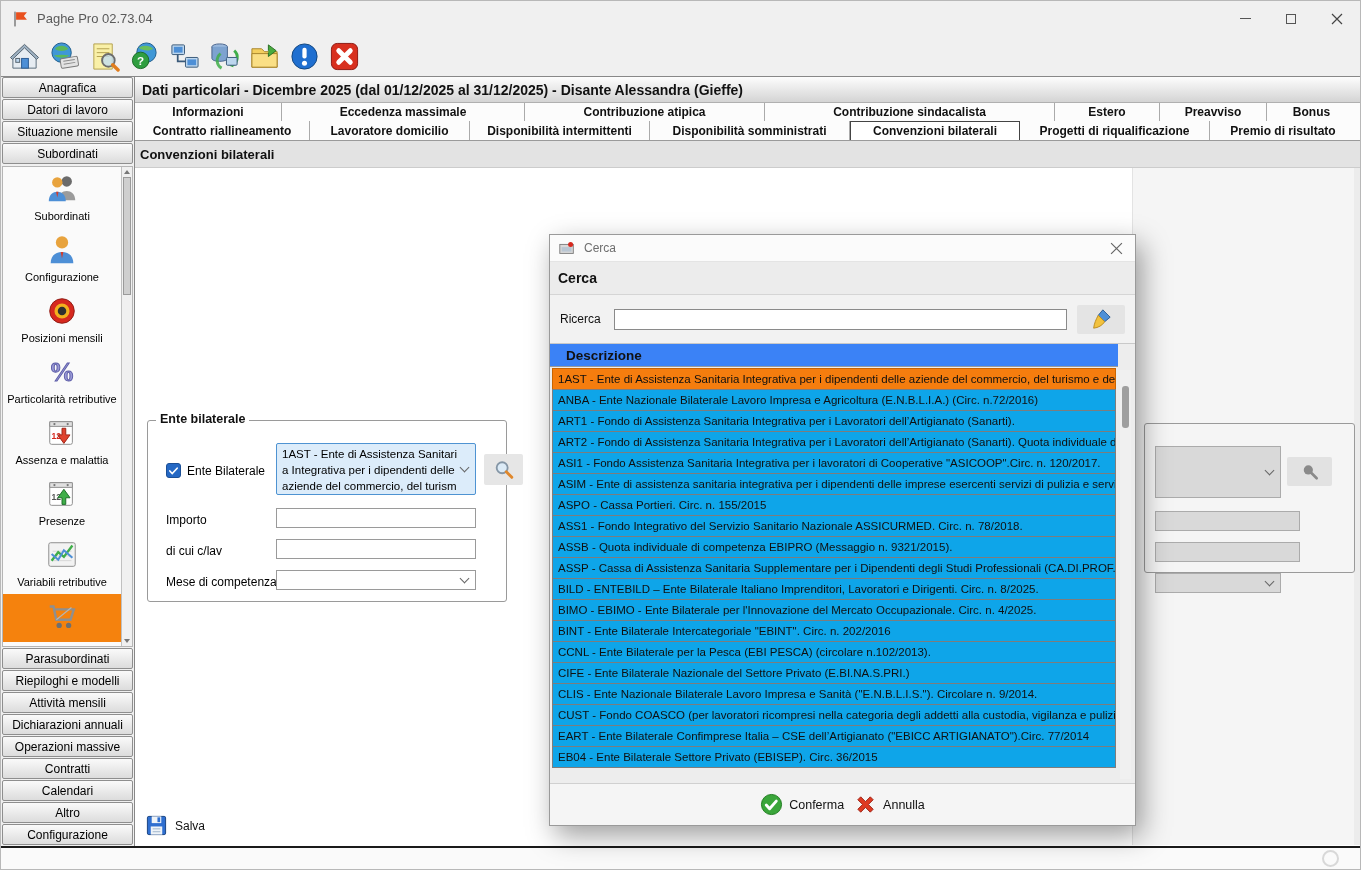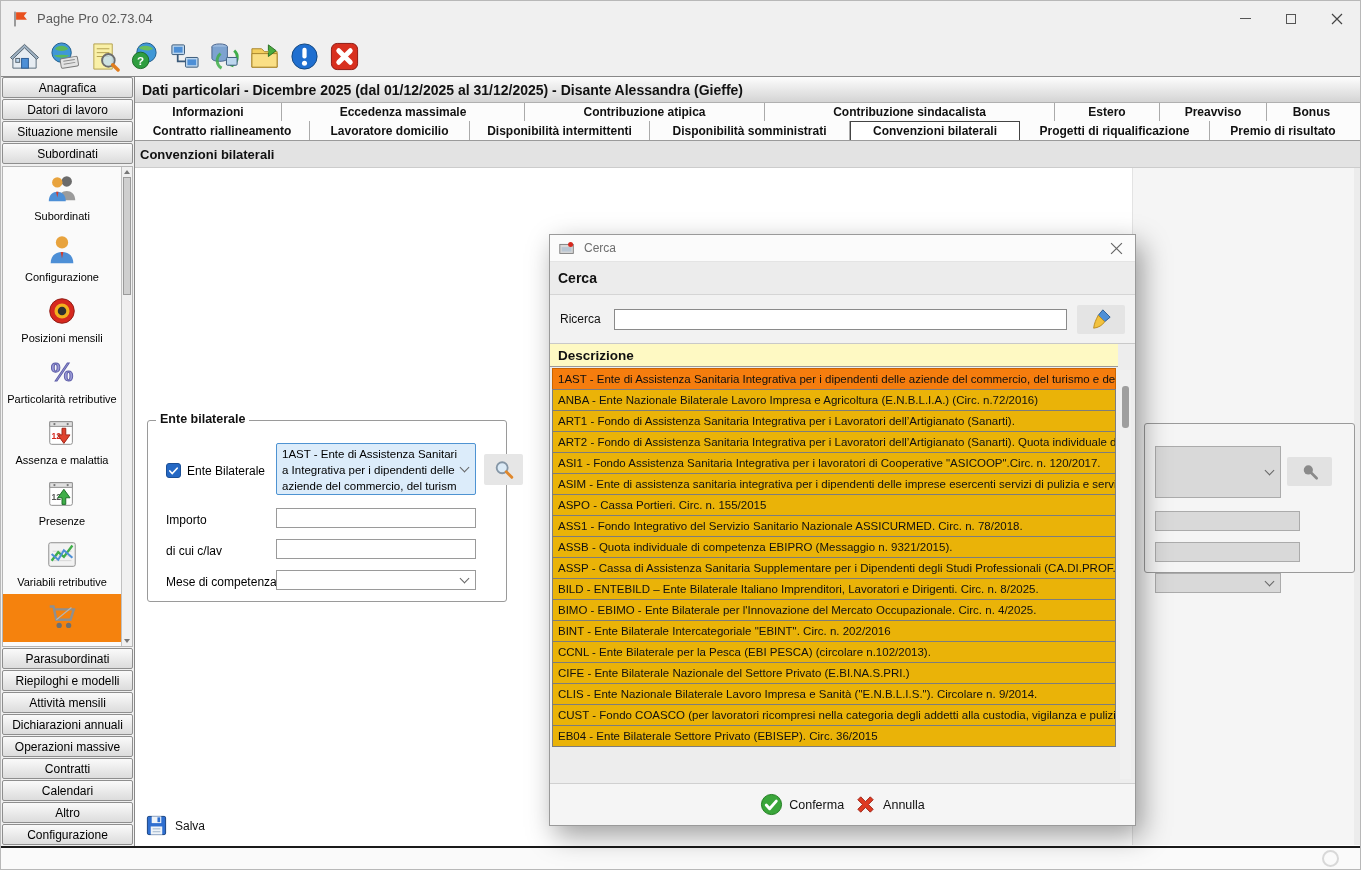--- a/index.html
+++ b/index.html
@@ -80,23 +80,23 @@
   .dialog { position:absolute; left:548px; top:233px; width:587px; height:592px; background:#f2f2f2; border:1px solid #9a9a9a; box-shadow:6px 10px 26px rgba(0,0,0,.38); display:flex; flex-direction:column; z-index:10; }
   .dlg-titlebar { height:27px; background:#fbfbfb; display:flex; align-items:center; padding:0 8px; border-bottom:1px solid #e4e4e4; }
   .dlg-titlebar .t { color:#6e6e6e; font-size:12px; margin-left:8px; flex:1; }
   .dlg-close { width:22px; height:22px; display:flex; align-items:center; justify-content:center; }
   .dlg-header { height:33px; background:#ececec; border-bottom:1px solid #d5d5d5; display:flex; align-items:center; font-weight:bold; font-size:14px; padding-left:8px; }
   .dlg-search { height:48px; display:flex; align-items:center; padding:0 10px; gap:10px; }
   .dlg-search .lab { font-size:12px; width:44px; }
   .dlg-search input { width:458px; height:21px; border:1px solid #8a8a8a; background:#fff; font-family:inherit; font-size:12px; padding:0 4px; }
   .broom-btn { width:48px; height:29px; background:#e4e4e4; border-radius:2px; display:flex; align-items:center; justify-content:center; margin-left:auto; }
   .dlg-listwrap { position:relative; flex:1; border-top:1px solid #c9c9c9; background:#ededed; }
-  .col-header { height:23px; font-weight:bold; font-size:13.5px; display:flex; align-items:center; padding-left:8px; background:#fef9c3; border-bottom:1px solid #9a9a9a; margin-right:17px; }
+  .col-header { height:23px; font-weight:bold; font-size:13.5px; display:flex; align-items:center; padding-left:16px; background:#3b82f6; border-bottom:1px solid #9a9a9a; margin-right:17px; }
   .rows { position:absolute; left:2px; right:19px; top:24px; bottom:0; overflow:hidden; }
-  .lrow { height:22px; margin-top:-1px; background:#eab308; border:1px solid #7d7d7d; font-size:11.5px; display:flex; align-items:center; padding-left:5px; white-space:nowrap; overflow:hidden; color:#101010; }
+  .lrow { height:22px; margin-top:-1px; background:#0ea5e9; border:1px solid #7d7d7d; font-size:11.5px; display:flex; align-items:center; padding-left:5px; white-space:nowrap; overflow:hidden; color:#101010; }
   .lrow:first-child { margin-top:0; }
   .lrow.sel { background:#F57D0E; border-color:#c96400; }
   .dlg-scroll { position:absolute; right:4px; top:26px; bottom:4px; width:11px; background:#f0f0f0; }
   .dlg-thumb { position:absolute; left:2px; top:16px; width:7px; height:42px; background:#9f9f9f; border-radius:3px; }
   .dlg-footer { height:42px; background:#f5f5f5; border-top:1px solid #d0d0d0; display:flex; align-items:center; justify-content:center; gap:10px; }
   .dlg-btn { display:flex; align-items:center; gap:6px; font-size:12.5px; }
   .i22 { width:23px; height:23px; }
 </style>
 </head>
 <body>
@@ -463,20 +463,21 @@
           <div class="lrow">ASS1 - Fondo Integrativo del Servizio Sanitario Nazionale ASSICURMED. Circ. n. 78/2018.</div>
           <div class="lrow">ASSB - Quota individuale di competenza EBIPRO (Messaggio n. 9321/2015).</div>
           <div class="lrow">ASSP - Cassa di Assistenza Sanitaria Supplementare per i Dipendenti degli Studi Professionali (CA.DI.PROF.) (deco…</div>
           <div class="lrow">BILD - ENTEBILD – Ente Bilaterale Italiano Imprenditori, Lavoratori e Dirigenti. Circ. n. 8/2025.</div>
           <div class="lrow">BIMO - EBIMO - Ente Bilaterale per l'Innovazione del Mercato Occupazionale. Circ. n. 4/2025.</div>
           <div class="lrow">BINT - Ente Bilaterale Intercategoriale "EBINT". Circ. n. 202/2016</div>
           <div class="lrow">CCNL - Ente Bilaterale per la Pesca (EBI PESCA) (circolare n.102/2013).</div>
           <div class="lrow">CIFE - Ente Bilaterale Nazionale del Settore Privato (E.BI.NA.S.PRI.)</div>
           <div class="lrow">CLIS - Ente Nazionale Bilaterale Lavoro Impresa e Sanità ("E.N.B.L.I.S."). Circolare n. 9/2014.</div>
           <div class="lrow">CUST - Fondo COASCO (per lavoratori ricompresi nella categoria degli addetti alla custodia, vigilanza e pulizia, lavo…</div>
+          <div class="lrow">EART - Ente Bilaterale Confimprese Italia – CSE dell’Artigianato ("EBICC ARTIGIANATO").Circ. 77/2014</div>
           <div class="lrow">EB04 - Ente Bilaterale Settore Privato (EBISEP). Circ. 36/2015</div>
         </div>
       <div class="dlg-scroll">
         <div class="dlg-thumb"></div>
       </div>
     </div>
     <div class="dlg-footer">
       <div class="dlg-btn">
         <span class="ic i22">
             <svg viewBox="0 0 24 24">

